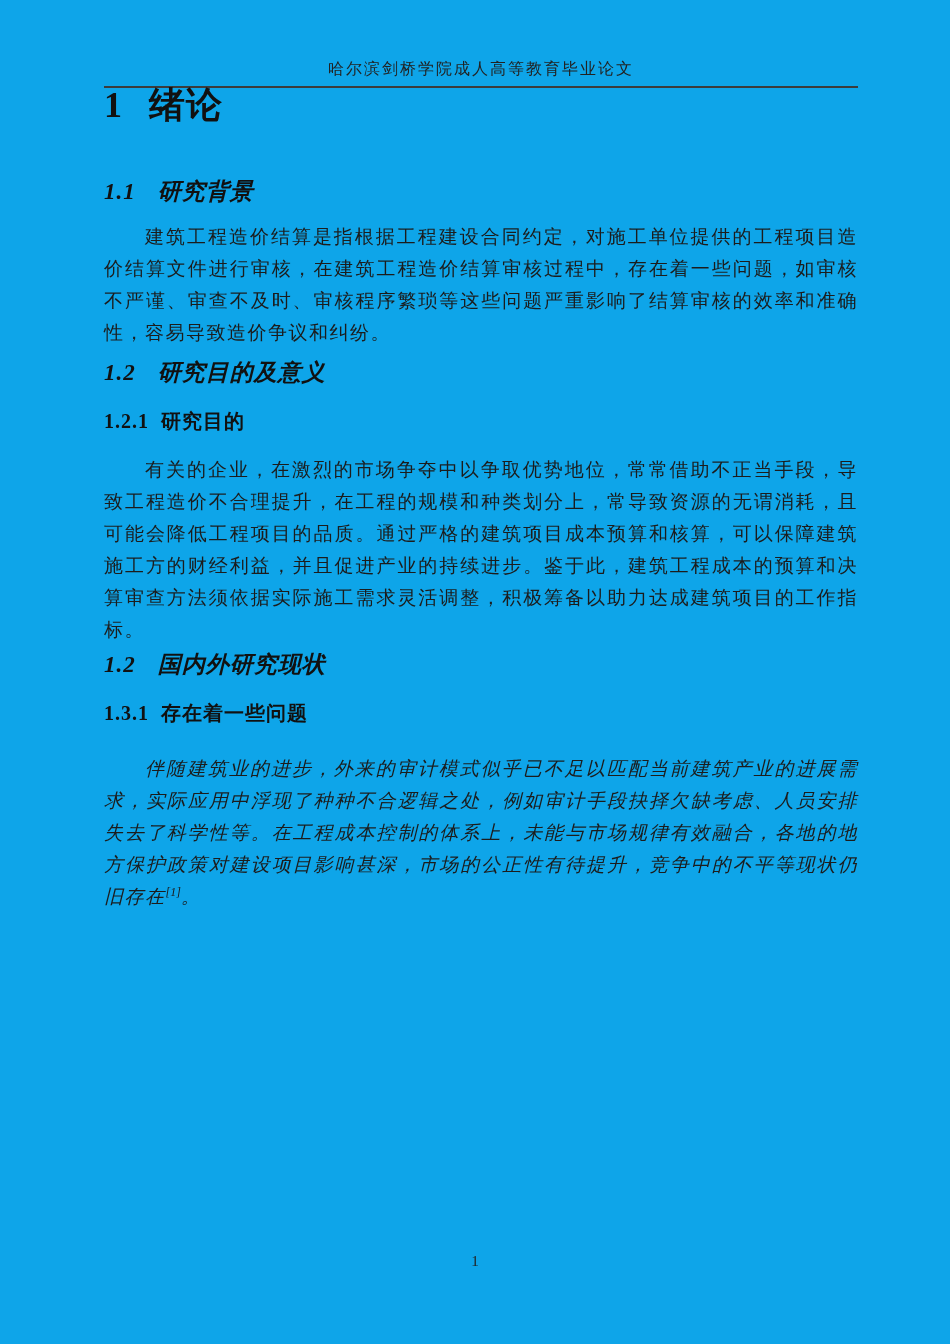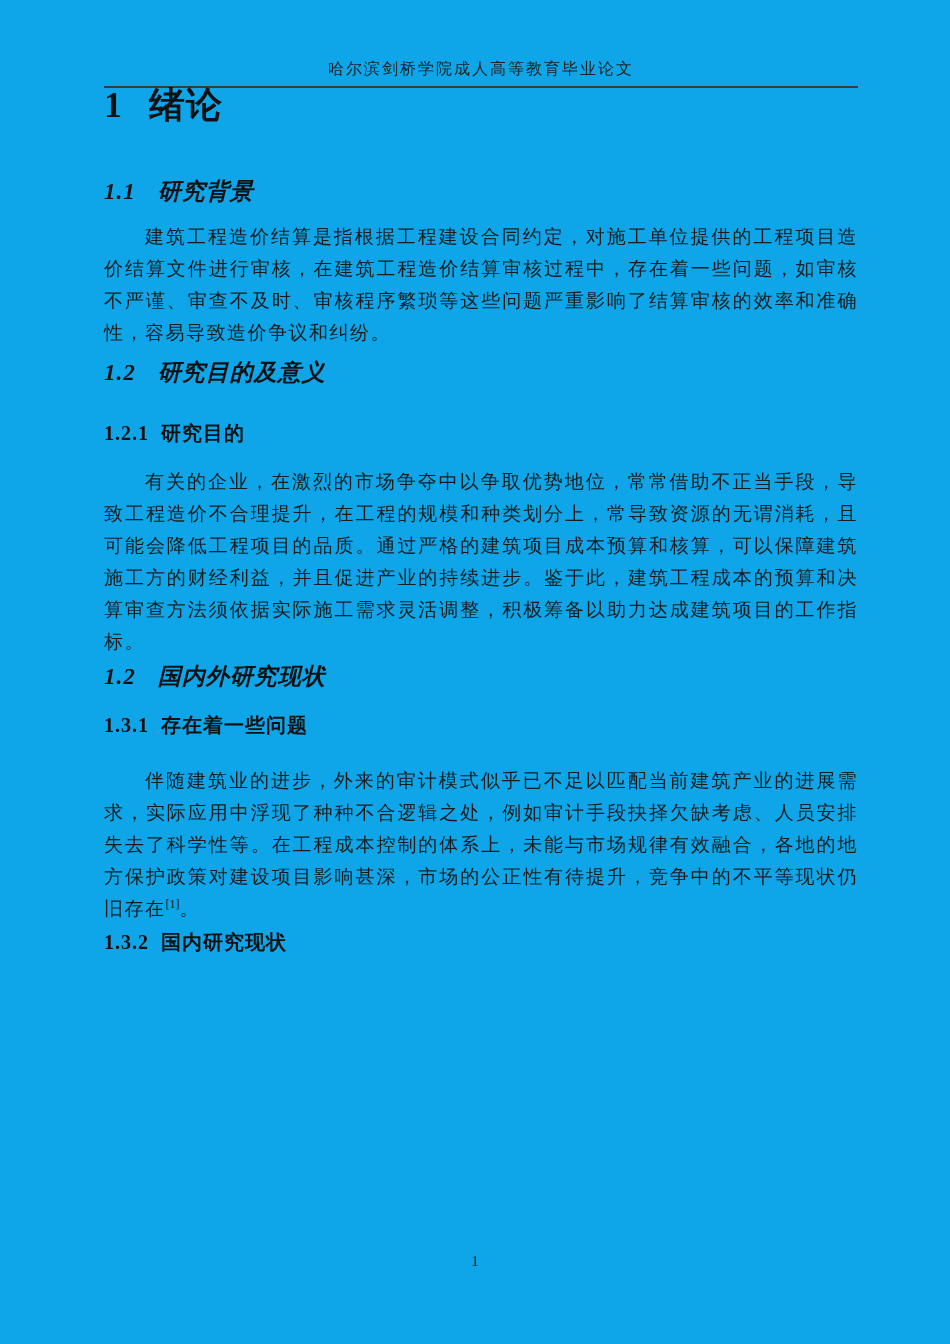--- a/index.html
+++ b/index.html
@@ -39,38 +39,38 @@
   h1.chapter { font-size: 36px; line-height: 33px; }
   h2.section { font-size: 23px; line-height: 28px; font-style: italic; }
   h3.subsection { font-size: 20px; line-height: 25px; }
   .num { font-family: "Liberation Serif", "DejaVu Serif", serif; font-weight: bold; }
   .gap { display: inline-block; }
   h1 .gap { width: 26px; }
   h2 .gap { width: 22px; }
   h3 .gap { width: 12px; }
   h2#h-s1-1 { margin-top: 55px; }
   h2#h-s1-2 { margin-top: 9px; }
-  h3#h-s1-2-1 { margin-top: 34px; }
+  h3#h-s1-2-1 { margin-top: 22px; }
   h3#h-s1-2-2 { margin-top: 10px; }
   h2#h-s1-3 { margin-top: 4px; }
   h3#h-s1-3-1 { margin-top: 22px; }
   h3#h-s1-3-2 { margin-top: 5px; }
   p.body-para {
     margin: 0;
     font-size: 19px;
     line-height: 32px;
     letter-spacing: 1.5px;
     text-align: justify;
     text-indent: 41px;
     color: #1c1c1c;
   }
   p#p-1-1 { margin-top: 15px; }
   p#p-1-2-1 { margin-top: 20px; }
   p#p-1-2-2 { margin-top: 19px; }
-  p#p-1-3-1 { margin-top: 27px; }
+  p#p-1-3-1 { margin-top: 27px; font-style: italic; }
   sup.cite {
     font-size: 12px;
     letter-spacing: 0;
     line-height: 0;
     vertical-align: super;
   }
   .doc-footer {
     position: absolute;
     left: 0;
     right: 0;
@@ -105,21 +105,20 @@
     <p class="body-para" id="p-1-2-1">有关的企业，在激烈的市场争夺中以争取优势地位，常常借助不正当手段，导致工程造价不合理提升，在工程的规模和种类划分上，常导致资源的无谓消耗，且可能会降低工程项目的品质。通过严格的建筑项目成本预算和核算，可以保障建筑施工方的财经利益，并且促进产业的持续进步。鉴于此，建筑工程成本的预算和决算审查方法须依据实际施工需求灵活调整，积极筹备以助力达成建筑项目的工作指标。</p>
 
 
 
     <h2 class="section" id="h-s1-3"><span class="num">1.2</span><span class="gap"></span><span>国内外研究现状</span></h2>
 
     <h3 class="subsection" id="h-s1-3-1"><span class="num">1.3.1</span><span class="gap"></span><span>存在着一些问题</span></h3>
 
     <p class="body-para" id="p-1-3-1"><span>伴随建筑业的进步，外来的审计模式似乎已不足以匹配当前建筑产业的进展需求，实际应用中浮现了种种不合逻辑之处，例如审计手段抉择欠缺考虑、人员安排失去了科学性等。在工程成本控制的体系上，未能与市场规律有效融合，各地的地方保护政策对建设项目影响甚深，市场的公正性有待提升，竞争中的不平等现状仍旧存在</span><sup class="cite">[1]</sup><span>。</span></p>
 
-    <h3 class="subsection" id="h-s1-3-2"><span class="num">1.3.2</span><span class="gap"></span><span>国内研究现状</span></h3>
 
   </div>
 
   <div class="doc-footer">
     <span>1</span>
   </div>
 
 </div>
 
 </body></html>

